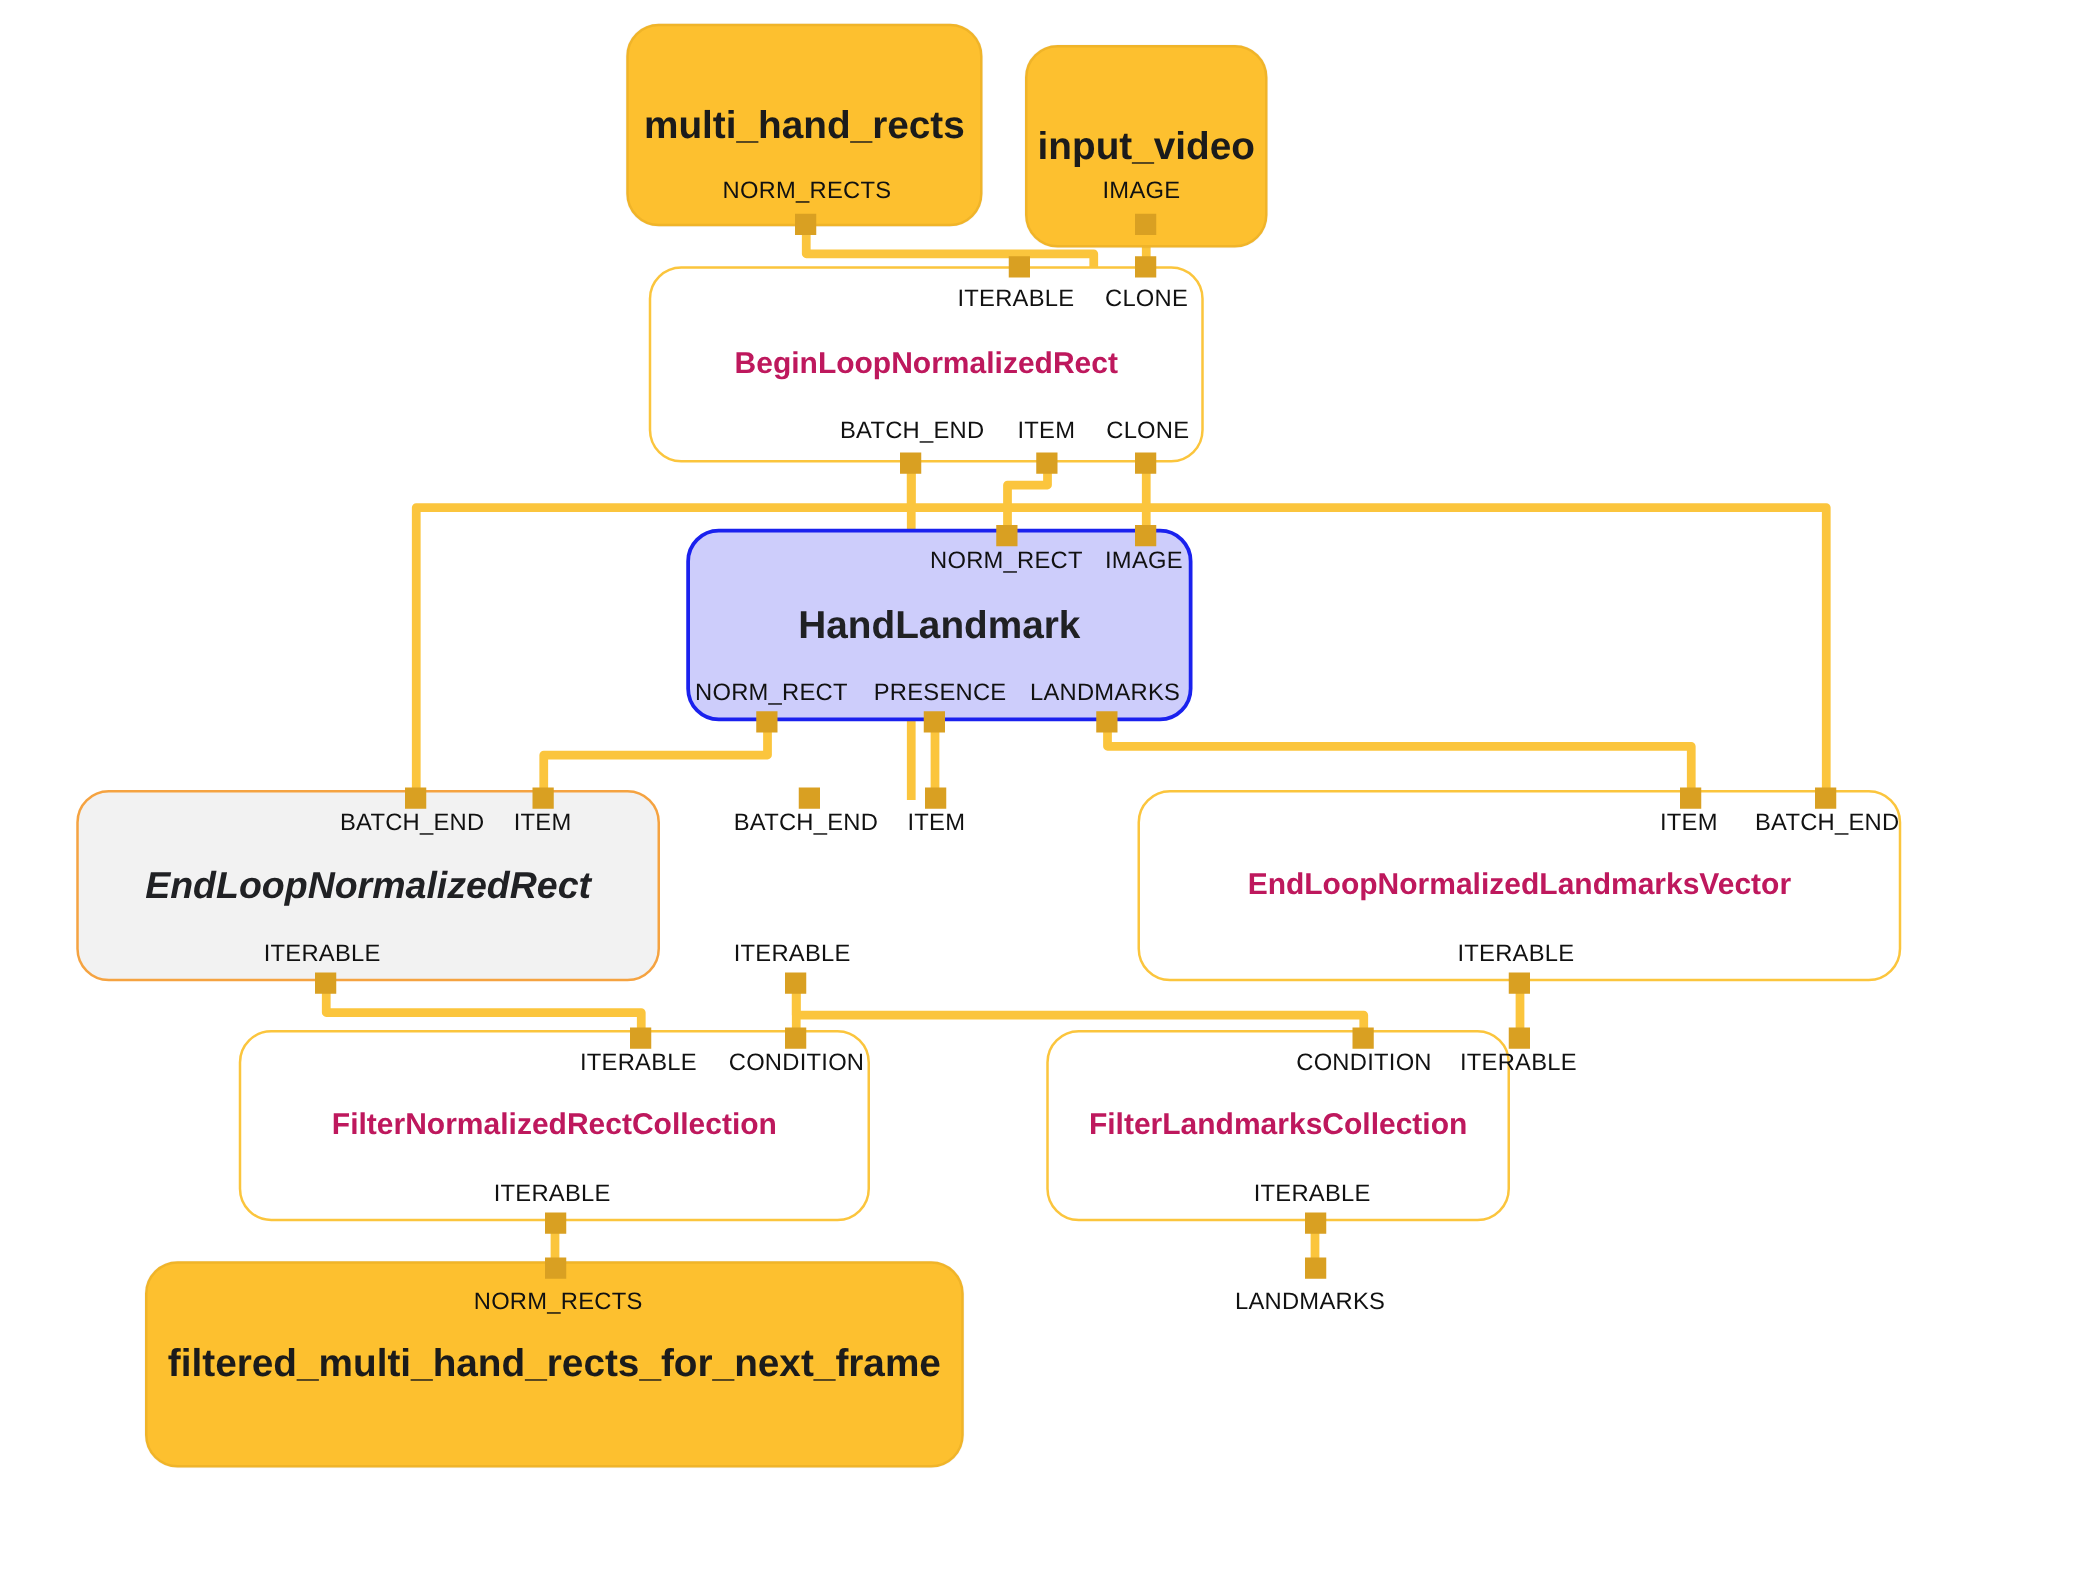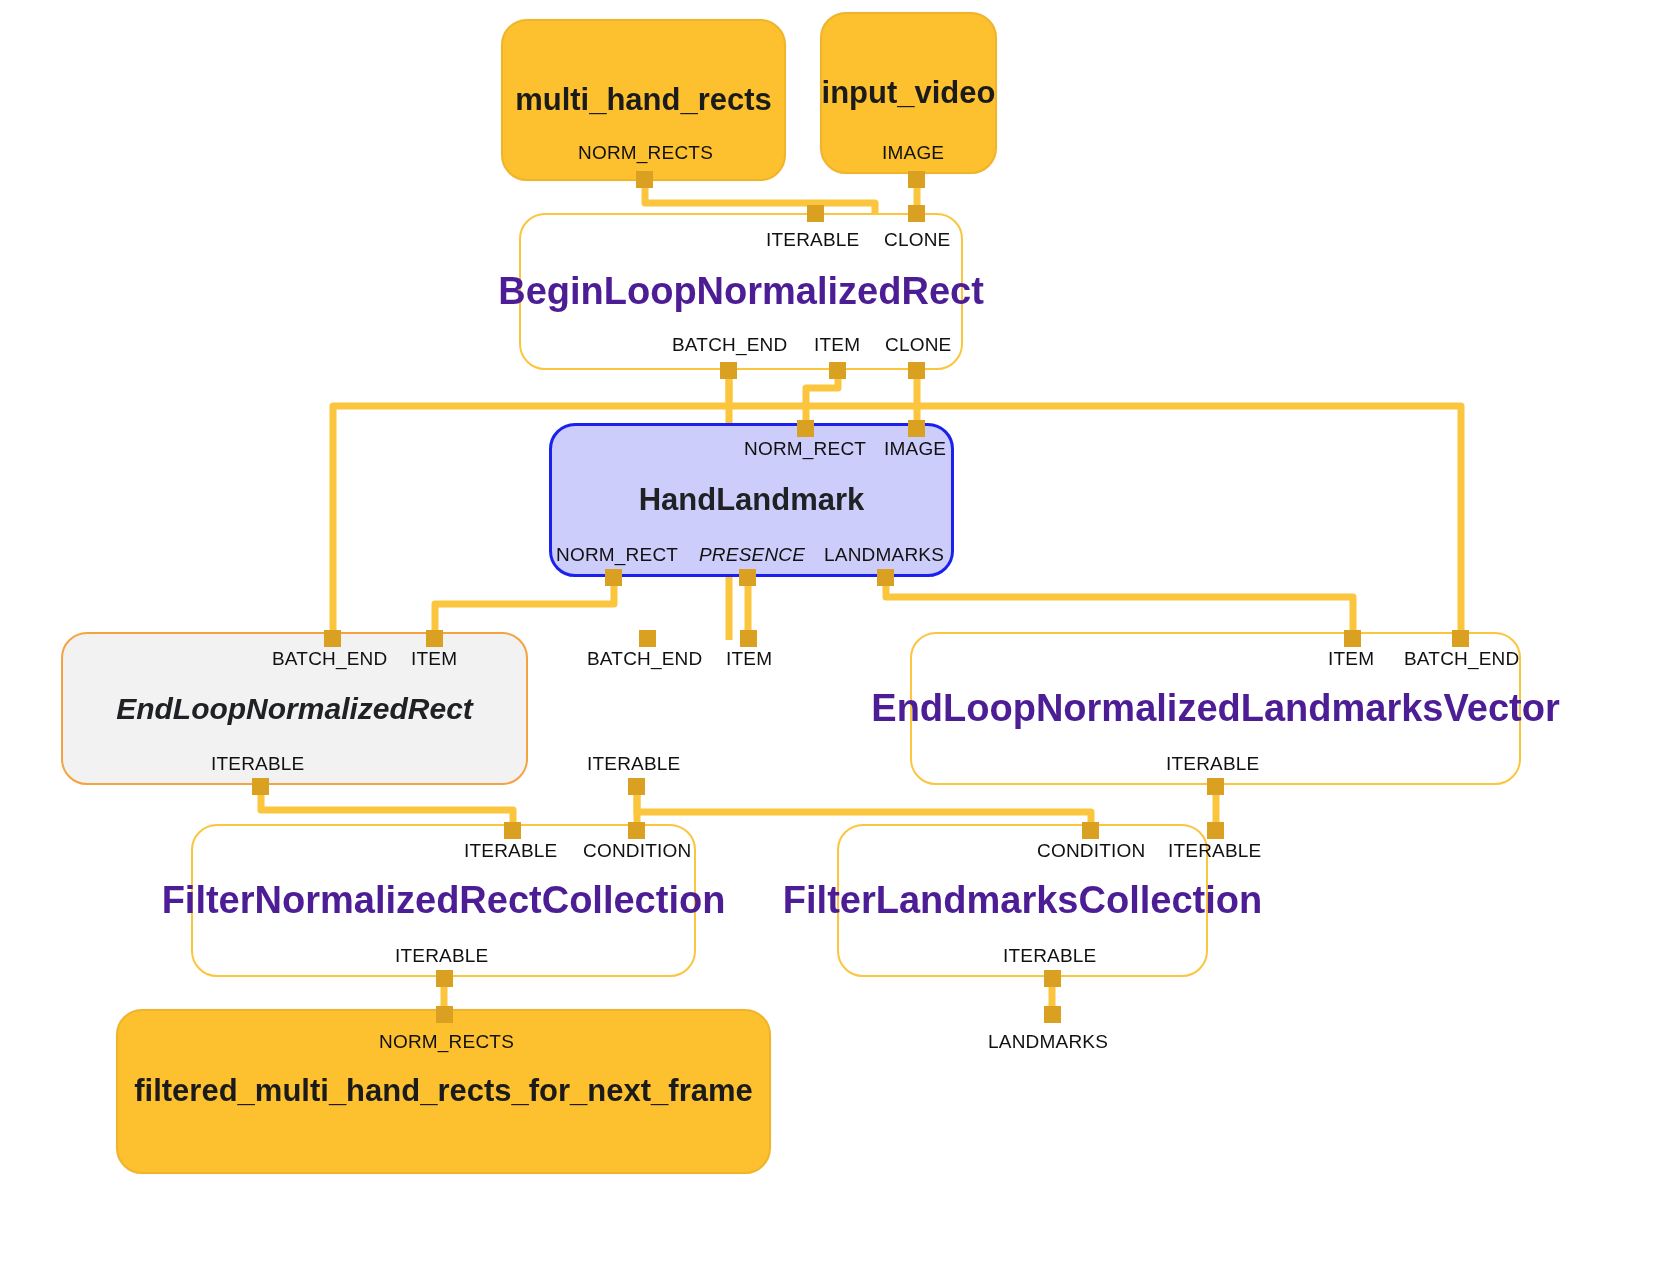--- a/index.html
+++ b/index.html
@@ -52,22 +52,22 @@
   .node.stream .node-title {
     font-size: 31px;
     color: #1b1b1b;
   }
   
   .node.calc {
     background: #ffffff;
     border: 2.5px solid #FBC53D;
   }
   .node.calc .node-title {
-    font-size: 38px;
-    color: #4c1d95;
+    font-size: 24px;
+    color: #be185d;
   }
   
   .node.selected-blue {
     background: #CDCDFB;
     border: 3px solid #1A21EE;
   }
   .node.selected-blue .node-title {
     font-size: 31px;
     color: #202124;
   }
@@ -140,21 +140,21 @@
       <path d="M 1052,977 L 1052,1015"></path>
     </g>
   </svg>
 
   <div class="node stream" style="left:501px; top:19px; width:285px; height:162px;">
     <div class="node-title">multi_hand_rects</div>
   </div>
   <div class="port-label" style="left:578px; top:142px;">NORM_RECTS</div>
   <div class="port-sq" style="left:636px; top:171px;"></div>
 
-  <div class="node stream" style="left:820px; top:12px; width:177px; height:162px;">
+  <div class="node stream" style="left:820px; top:36px; width:194px; height:162px;">
     <div class="node-title">input_video</div>
   </div>
   <div class="port-label" style="left:882px; top:142px;">IMAGE</div>
   <div class="port-sq" style="left:908px; top:171px;"></div>
 
   <div class="node calc" style="left:519px; top:213px; width:444px; height:157px;">
     <div class="node-title">BeginLoopNormalizedRect</div>
   </div>
   <div class="port-label" style="left:766px; top:229px;">ITERABLE</div>
   <div class="port-label" style="left:884px; top:229px;">CLONE</div>
@@ -170,21 +170,21 @@
 
   <div class="node selected-blue" style="left:549px; top:423px; width:405px; height:154px;">
     <div class="node-title">HandLandmark</div>
   </div>
   <div class="port-label" style="left:744px; top:438px;">NORM_RECT</div>
   <div class="port-label" style="left:884px; top:438px;">IMAGE</div>
   <div class="port-sq" style="left:797px; top:420px;"></div>
   <div class="port-sq" style="left:908px; top:420px;"></div>
 
   <div class="port-label" style="left:556px; top:544px;">NORM_RECT</div>
-  <div class="port-label" style="left:699px; top:544px;font-style:italic;">PRESENCE</div>
+  <div class="port-label" style="left:699px; top:544px;">PRESENCE</div>
   <div class="port-label" style="left:824px; top:544px;">LANDMARKS</div>
   <div class="port-sq" style="left:605px; top:569px;"></div>
   <div class="port-sq" style="left:739px; top:569px;"></div>
   <div class="port-sq" style="left:877px; top:569px;"></div>
 
   <div class="node selected-grey" style="left:61px; top:632px; width:467px; height:153px;font-style:italic;">
     <div class="node-title">EndLoopNormalizedRect</div>
   </div>
   <div class="port-label" style="left:272px; top:648px;">BATCH_END</div>
   <div class="port-label" style="left:411px; top:648px;">ITEM</div>

